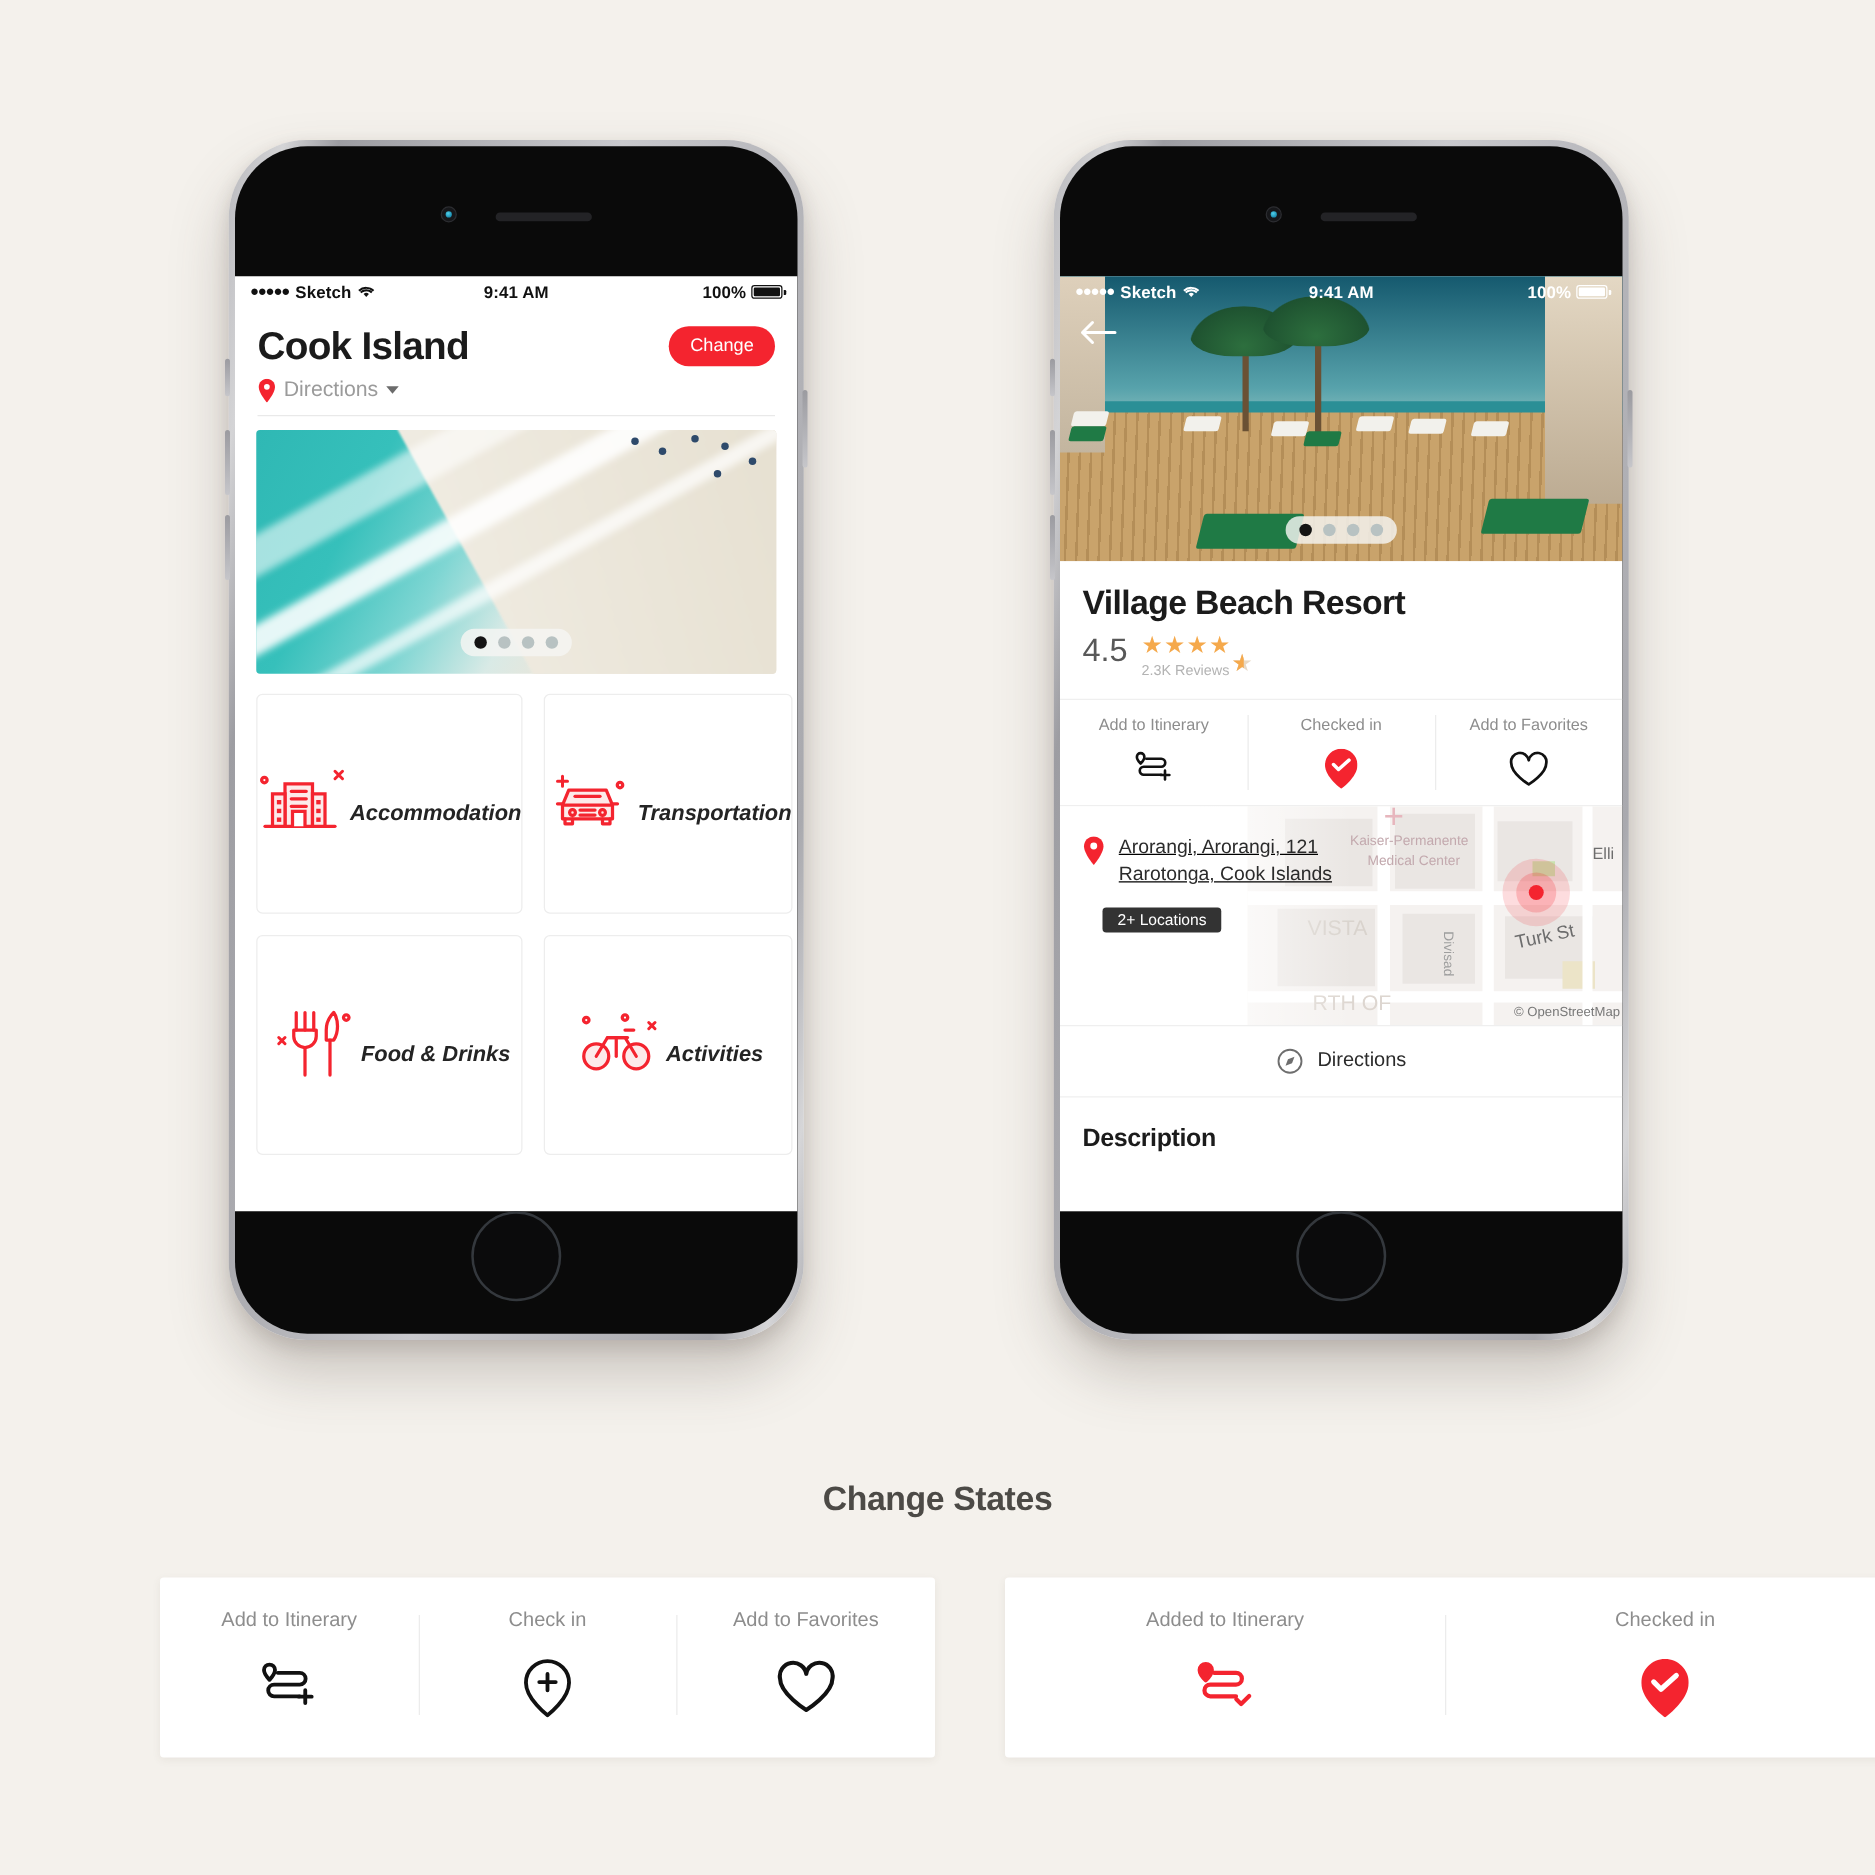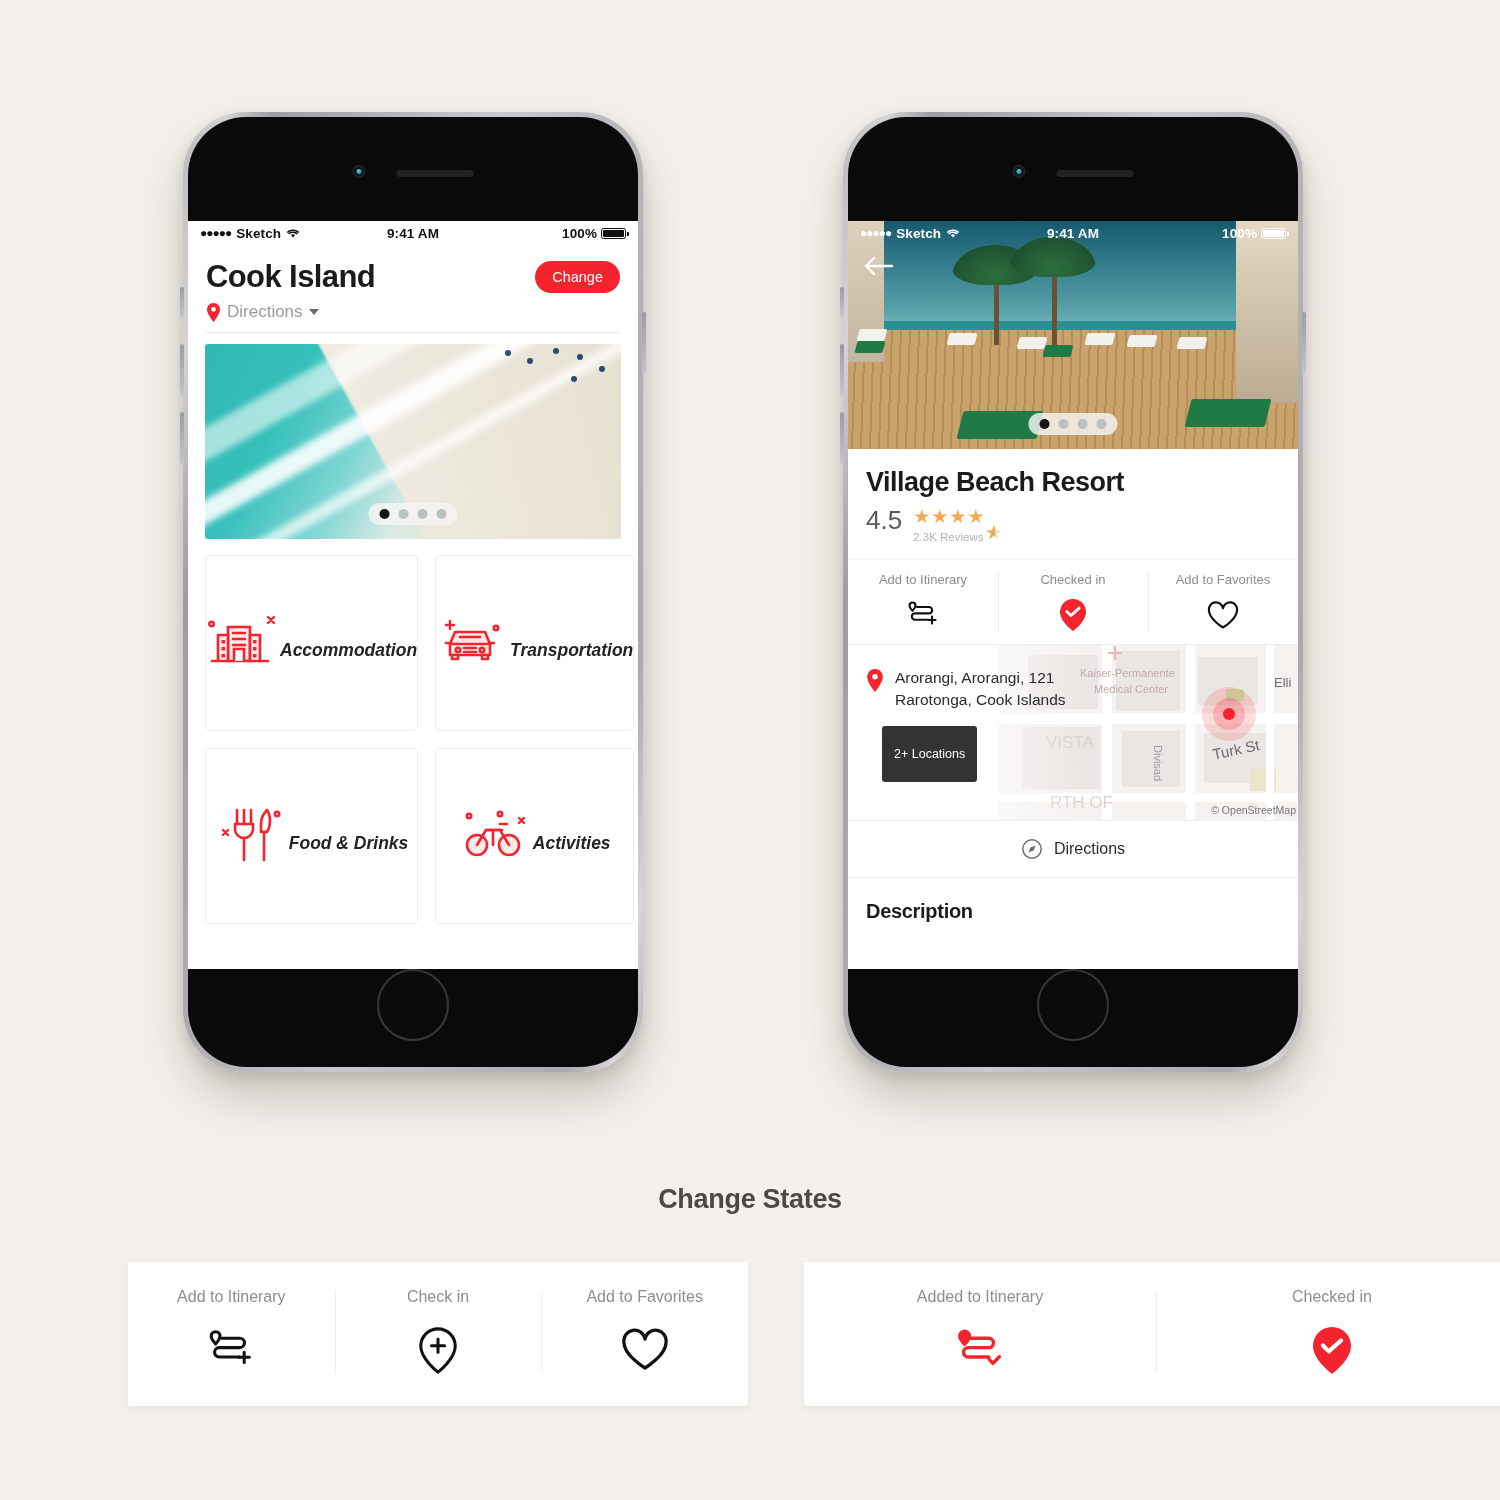--- a/index.html
+++ b/index.html
@@ -162,24 +162,24 @@
   .map-bg { position: absolute; right: 0; top: 0; width: 300px; height: 100%; background: #f5f2f0; }
   .map-bg .road { position: absolute; background: #fff; }
   .map-bg .blk { position: absolute; background: #eae6e3; }
   .map-bg .park { position: absolute; background: #c9e2ae; }
   .map-fade { position: absolute; left: 0; top: 0; width: 300px; height: 100%;
     background: linear-gradient(90deg, rgba(255,255,255,1) 0%, rgba(255,255,255,.92) 30%, rgba(255,255,255,0) 78%); }
   .map-lbl { position: absolute; font-size: 11px; color: #9e9e9e; }
   .map-pulse { position: absolute; width: 54px; height: 54px; border-radius: 50%; background: rgba(244,36,47,.16); }
   .map-pulse::before { content:""; position: absolute; inset: 11px; border-radius: 50%; background: rgba(244,36,47,.22); }
   .map-pulse::after { content:""; position: absolute; inset: 21px; border-radius: 50%; background: #f4242f; }
-  .addr-fg { position: relative; z-index: 3; padding: 22px 18px 0; display: flex; gap: 11px; }
+  .addr-fg { position: relative; z-index: 3; padding: 22px 18px 0; display: flex; gap: 11px; text-decoration: underline; }
   .addr-text { font-size: 15.5px; color: #2b2b2b; line-height: 1.45; }
   .loc-chip { display: inline-block; margin: 14px 0 0 34px; background: #333; color: #fff;
-    font-size: 12.5px; padding: 21px 12px; border-radius: 3px; position: relative; z-index: 3; cursor: pointer; }
+    font-size: 12.5px; padding: 3px 12px; border-radius: 3px; position: relative; z-index: 3; cursor: pointer; }
   .osm { position: absolute; right: 2px; bottom: 4px; font-size: 10.5px; color: #777; z-index: 4; }
 
   .dir-row { display: flex; align-items: center; justify-content: center; gap: 11px;
     height: 58px; border-top: 1px solid #efefef; border-bottom: 1px solid #efefef; cursor: pointer; }
   .dir-row .t { font-size: 16px; color: #2b2b2b; }
   .desc-h { font-size: 20px; font-weight: bold; color: #1b1b1b; padding: 22px 18px 0; letter-spacing: -.3px; }
 
   
   .states-title {
     position: absolute; left: 0; right: 0; top: 1184px; text-align: center;

